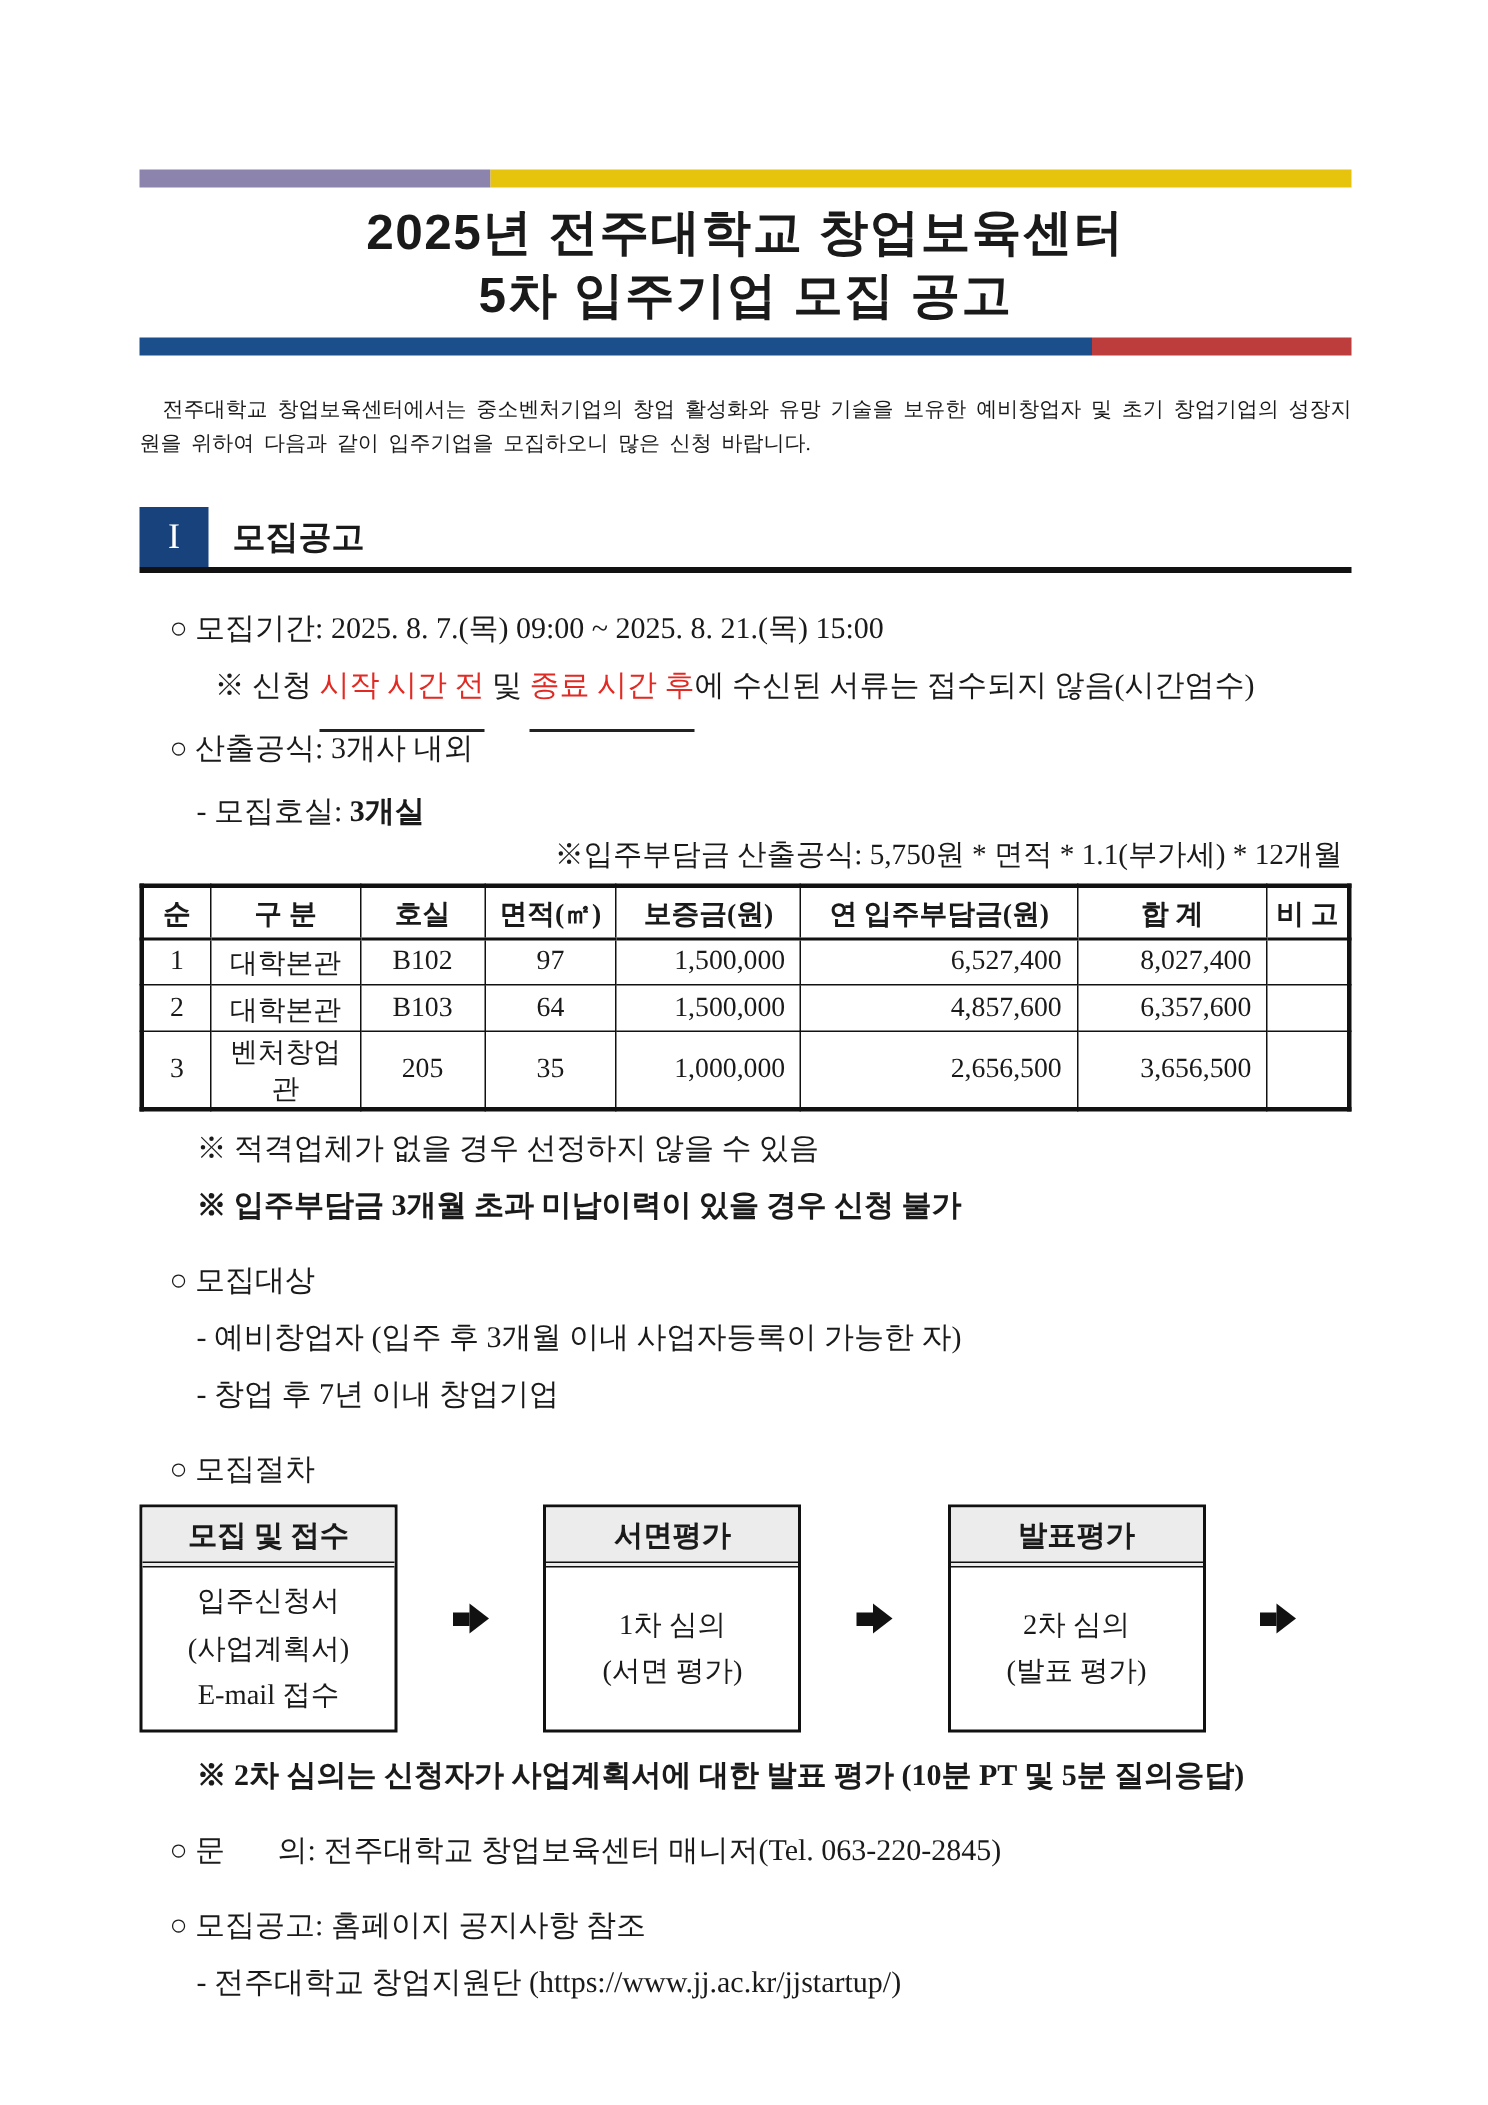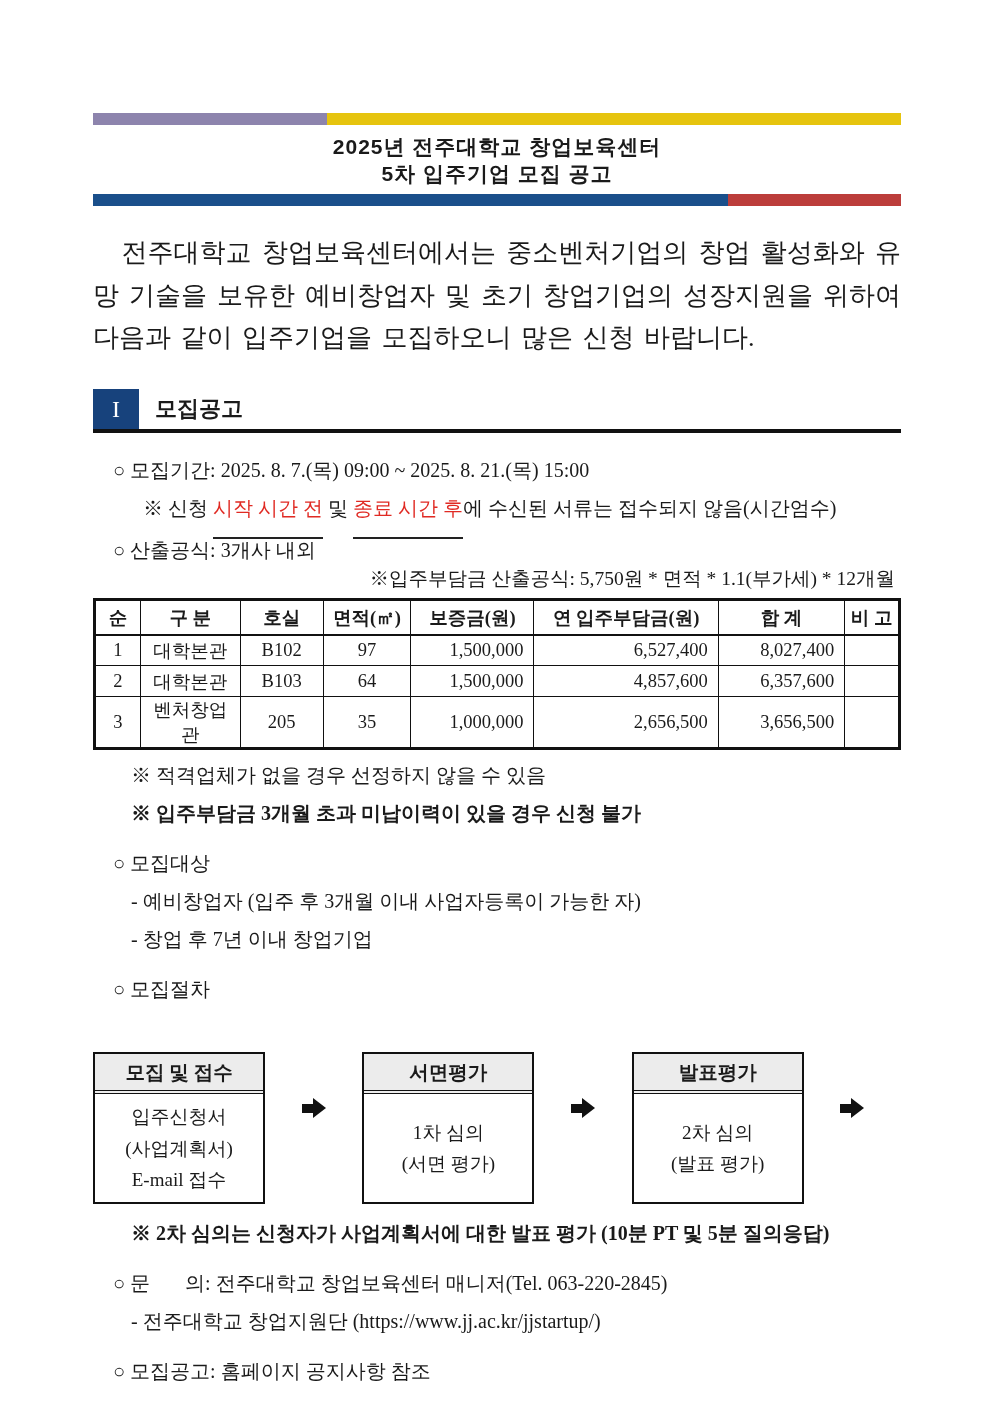--- a/index.html
+++ b/index.html
@@ -23,29 +23,29 @@
   .bar-bottom { margin-top: 7px; }
   .bar-bottom .seg-blue { width: 78.6%; }
   .bar-bottom .seg-red { width: 21.4%; }
 
   
   .doc-title {
     margin-top: 9px;
     text-align: center;
     font-family: "Liberation Sans", "DejaVu Sans", sans-serif;
     font-weight: 800;
-    font-size: 21px;
+    font-size: 33px;
     line-height: 1.27;
     letter-spacing: 1px;
   }
 
   
   .intro {
     margin-top: 26px;
-    font-size: 26px;
+    font-size: 14px;
     line-height: 1.63;
     text-align: justify;
     text-indent: 1.1em;
     word-spacing: 3px;
   }
 
   
   .section-header {
     margin-top: 30px;
     display: flex;
@@ -110,21 +110,20 @@
   .col-fee { width: 22.9%; }
   .col-total { width: 15.7%; }
   .col-note { width: 6.8%; }
 
   
   .flow { margin-top: 10px; display: flex; align-items: center; }
   .flow-box {
     width: 172px;
     border: 2px solid #111;
     background: #ffffff;
-    margin-top: 40px;
   }
   .flow-head {
     background: #ececec;
     border-bottom: 4px double #111;
     text-align: center;
     font-weight: bold;
     font-size: 19.5px;
     padding: 5px 0 4px;
   }
   .flow-body {
@@ -172,20 +171,21 @@
 
     <div class="section-header">
       <div class="roman-box" style="background:#17427c;">I</div>
       <div class="section-label">모집공고</div>
     </div>
 
     <div class="line ind-1 mt-lg">○ 모집기간: 2025. 8. 7.(목) 09:00 ~ 2025. 8. 21.(목) 15:00</div>
     <div class="line ind-3 mt-sm"><span>※ 신청 </span><span class="red-underline">시작 시간 전</span><span> 및 </span><span class="red-underline">종료 시간 후</span><span>에 수신된 서류는 접수되지 않음(시간엄수)</span></div>
 
     <div class="line ind-1 mt-md">○ 산출공식: 3개사 내외</div>
+    <div class="line ind-2 mt-md"><span>- 모집호실: </span><span class="bold">3개실</span></div>
 
     <div class="formula-line">※입주부담금 산출공식: 5,750원 * 면적 * 1.1(부가세) * 12개월</div>
 
     <table class="room-table">
       <colgroup>
         <col class="col-no">
           <col class="col-gubun">
           <col class="col-room">
           <col class="col-area">
         <col class="col-deposit">
@@ -280,17 +280,17 @@
         <span class="arrow">
             <span class="tail"></span>
             <span class="head"></span>
           </span>
       </div>
     </div>
     <div class="line ind-2 mt-md bold">※ 2차 심의는 신청자가 사업계획서에 대한 발표 평가 (10분 PT 및 5분 질의응답)</div>
 
     <div class="line ind-1 mt-lg">○ 문       의: 전주대학교 창업보육센터 매니저(Tel. 063-220-2845)</div>
 
+    <div class="line ind-1 mt-lg">○ 모집공고: 홈페이지 공지사항 참조</div>
     <div class="line ind-2 mt-sm">- 전주대학교 창업지원단 (https://www.jj.ac.kr/jjstartup/)</div>
-    <div class="line ind-1 mt-lg">○ 모집공고: 홈페이지 공지사항 참조</div>
 
   </div>
 </div>
 
 </body></html>

